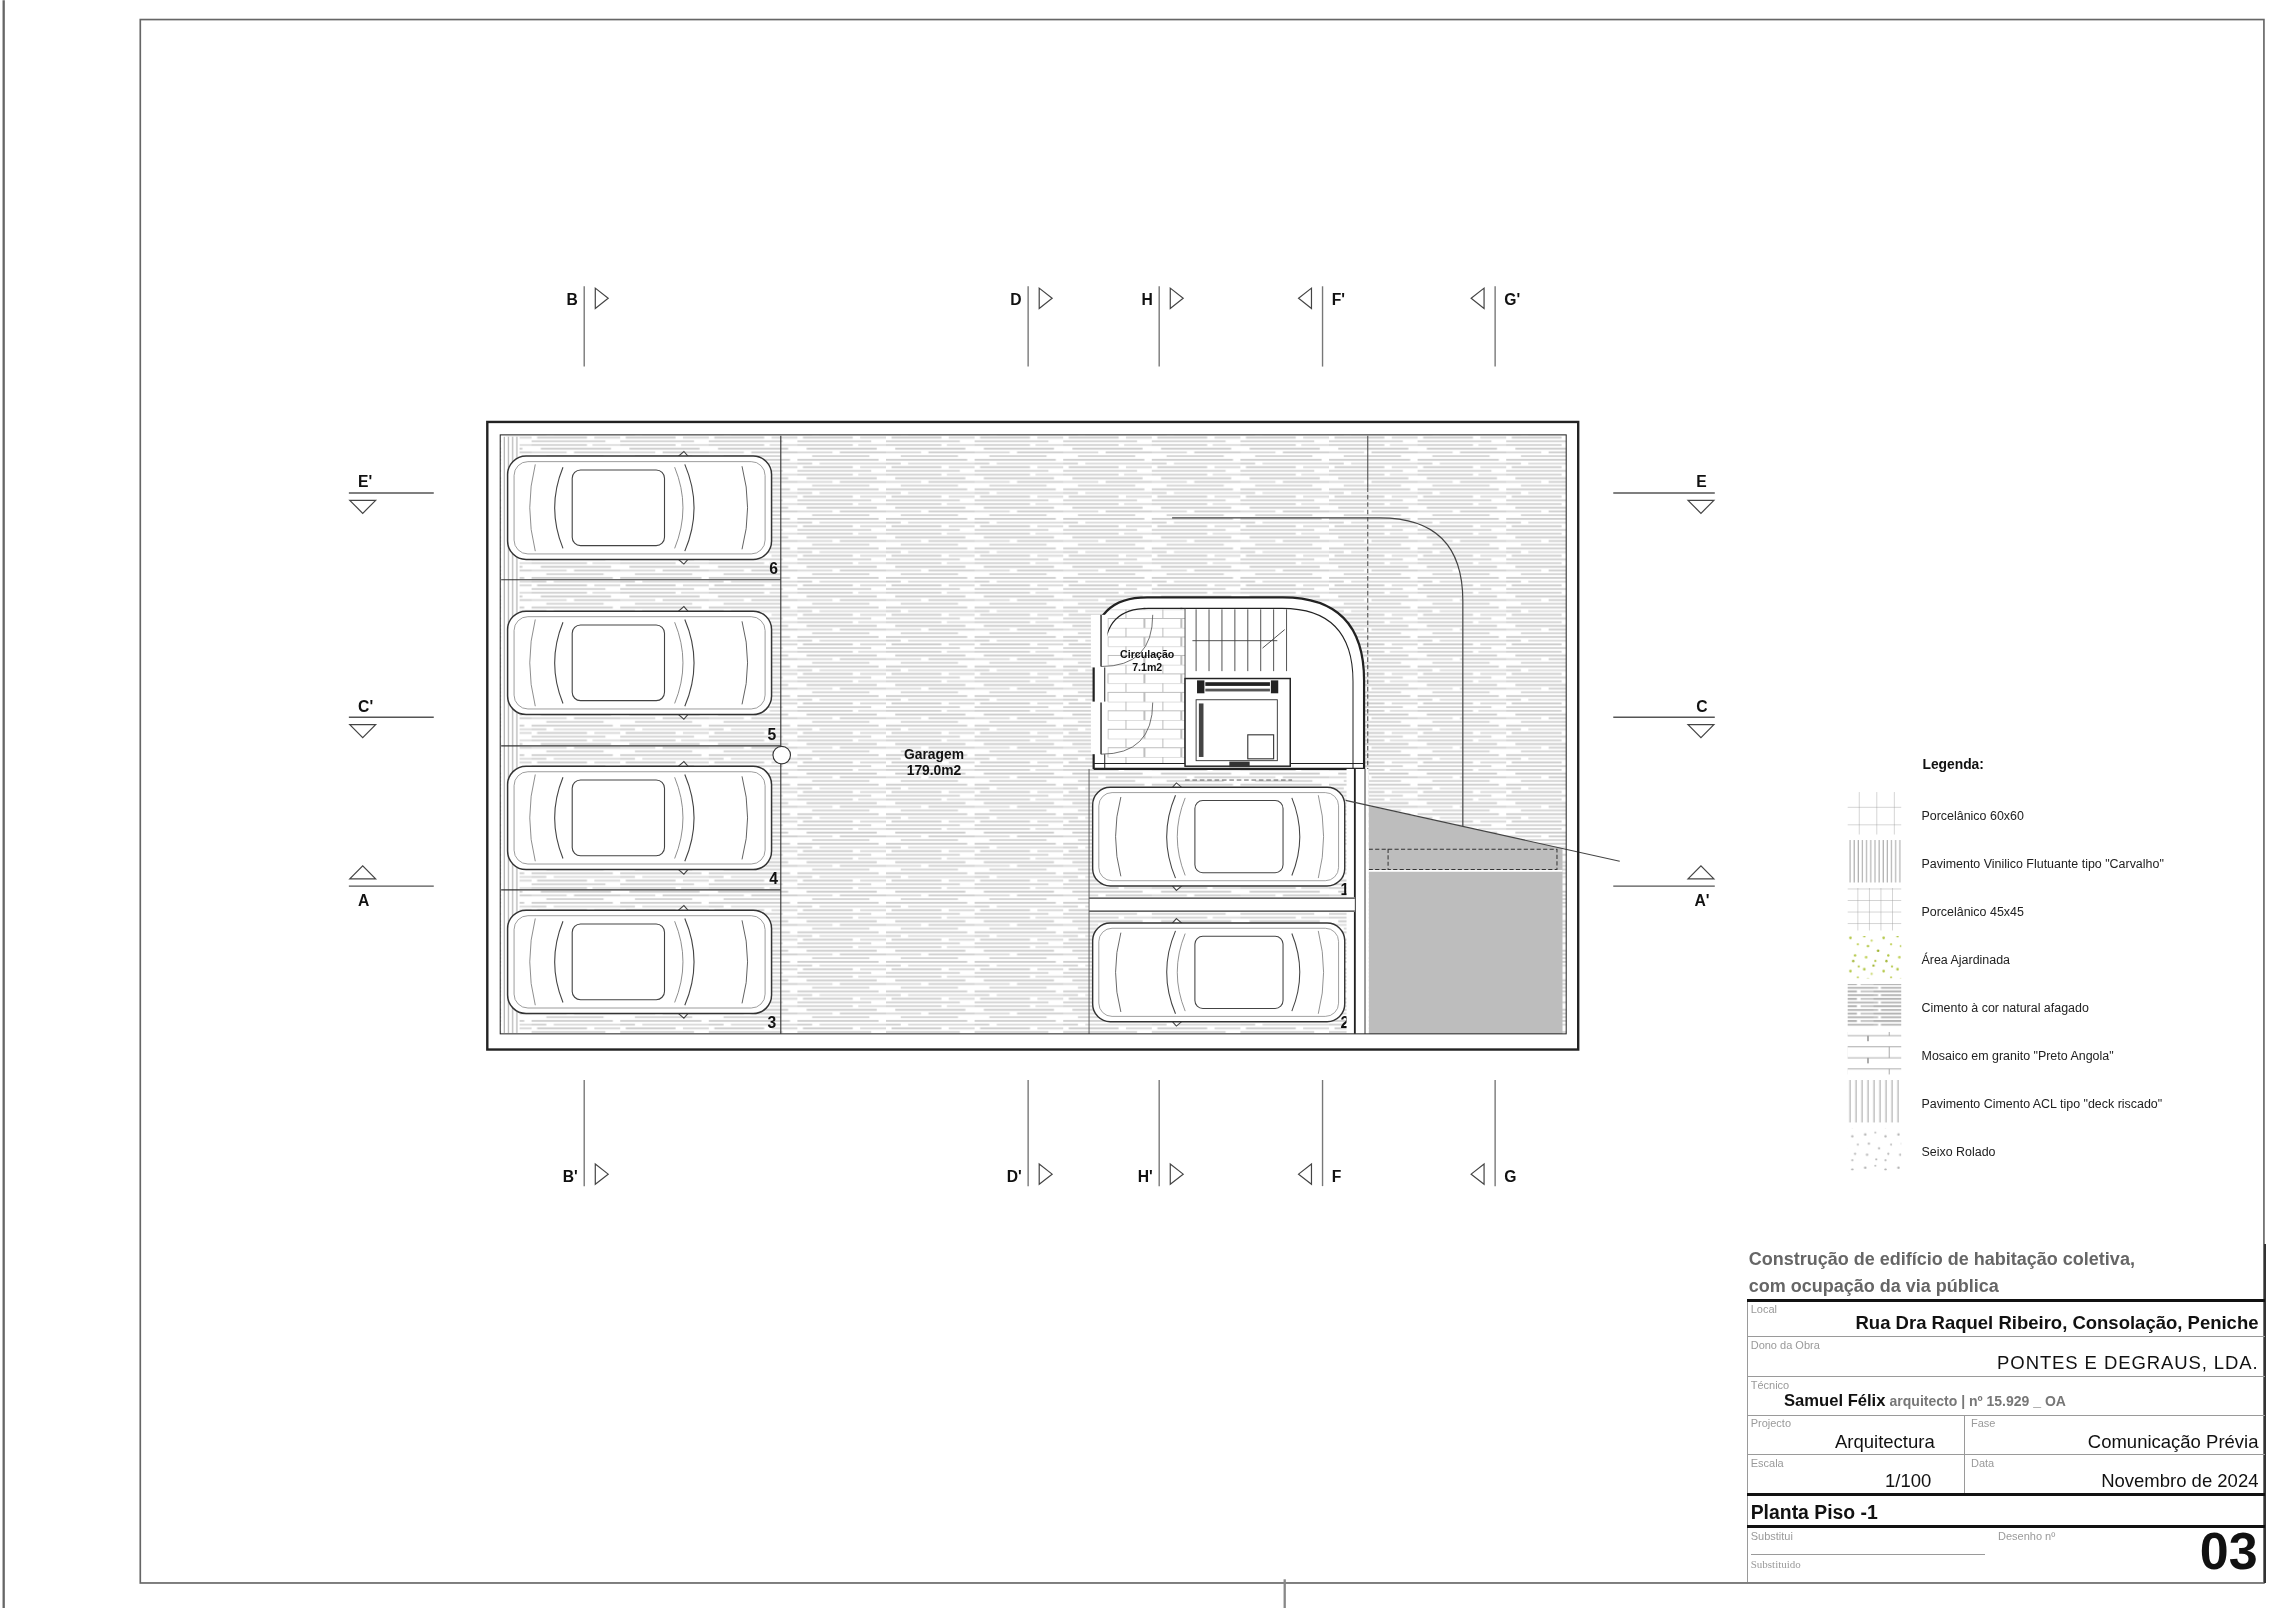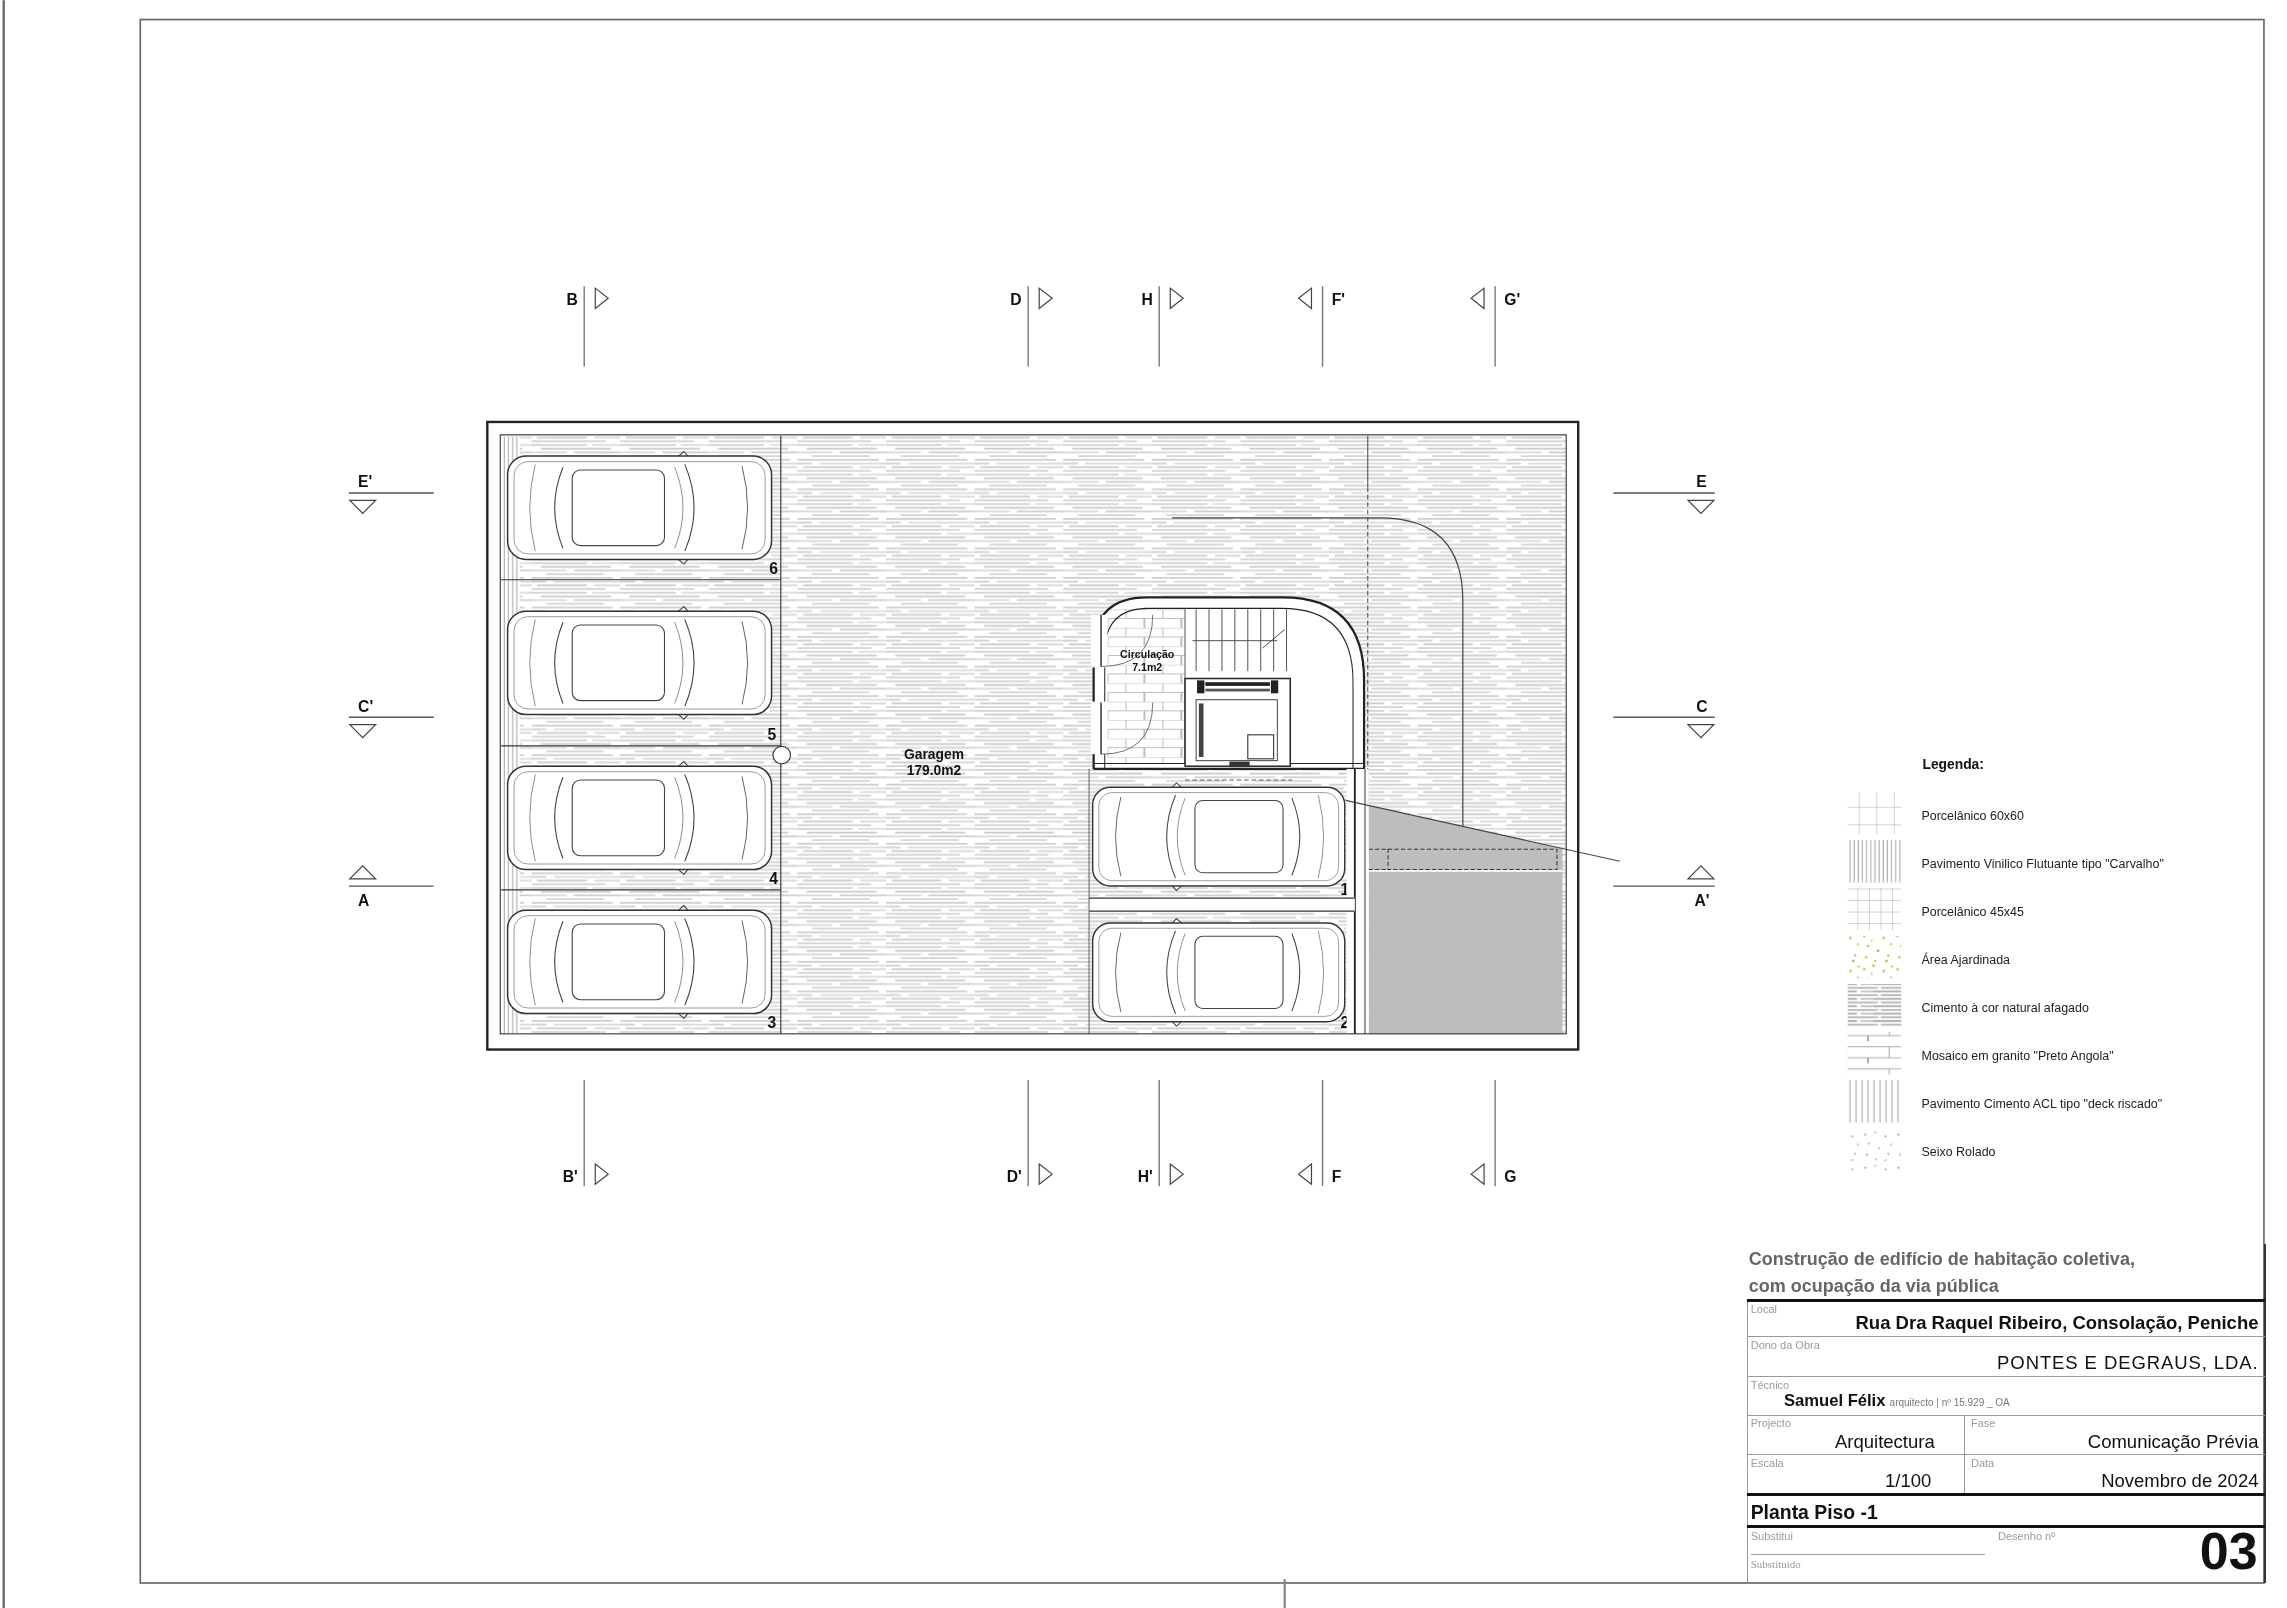--- a/index.html
+++ b/index.html
@@ -21,21 +21,21 @@
   .hline{position:absolute;left:0;width:518px;background:#111;}
   .hline.thin{background:#9a9a9a;height:0.9px;}
   .hline.thick{height:2.8px;}
   .vline{position:absolute;width:0.9px;background:#9a9a9a;}
   .vline.right{left:517px;width:1.8px;background:#333;}
   .tb-label{font-size:11px;color:#9a9a9a;}
   .tb-val{font-size:18.5px;color:#111;}
   .tb-val.bold{font-weight:bold;}
   .tb-planta{font-size:19.4px;font-weight:bold;color:#111;}
   .tb-desenho-num{font-size:52px;font-weight:bold;color:#111;line-height:52px;}
-  .tb-tec-details{font-size:10px;font-weight:normal;color:#777;}
+  .tb-tec-details{font-size:14px;font-weight:bold;color:#777;}
 </style>
 </head>
 <body>
 
 <svg width="2287" height="1609" viewBox="0 0 2478 1743">
   <defs>
     <pattern id="cement" width="96" height="32" patternUnits="userSpaceOnUse">
       <rect width="96" height="32" fill="#ffffff"></rect>
       <rect x="0" y="1" width="60" height="2" fill="#d3d3d3"></rect>
       <rect x="66" y="1" width="30" height="2" fill="#dedede"></rect>

